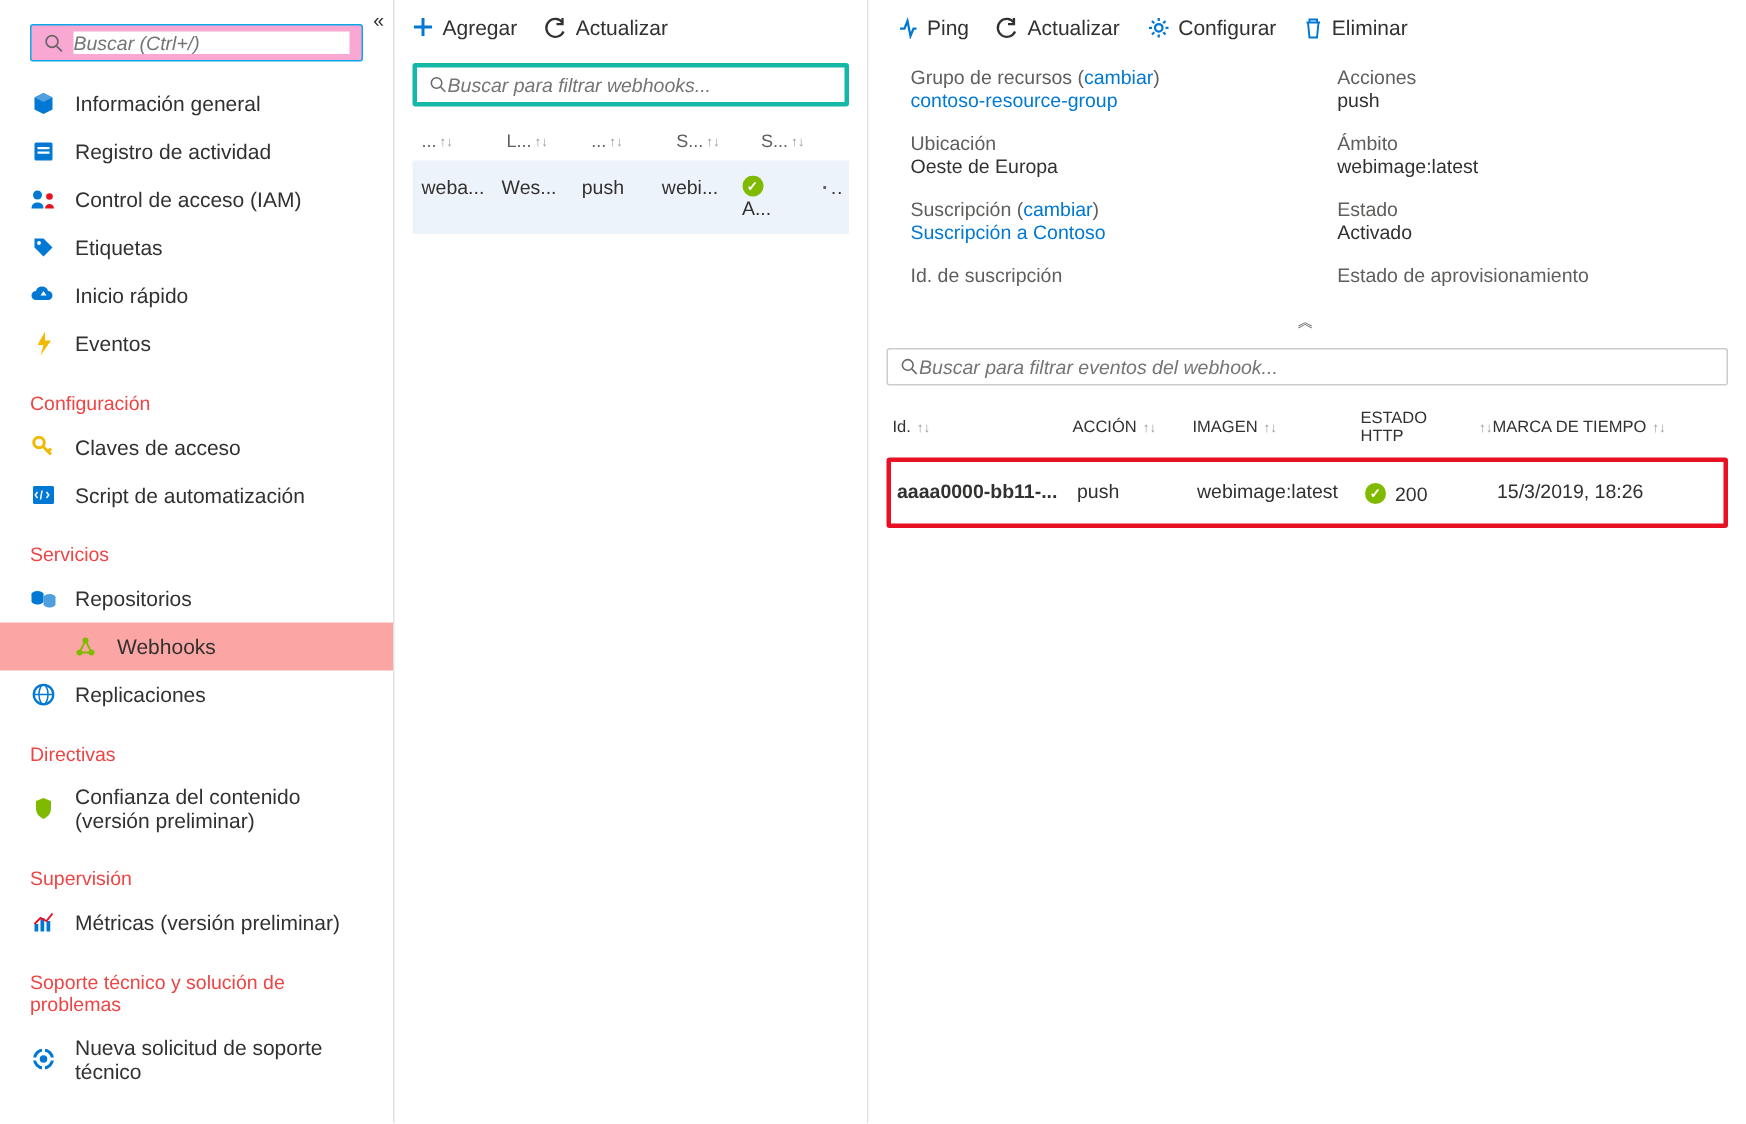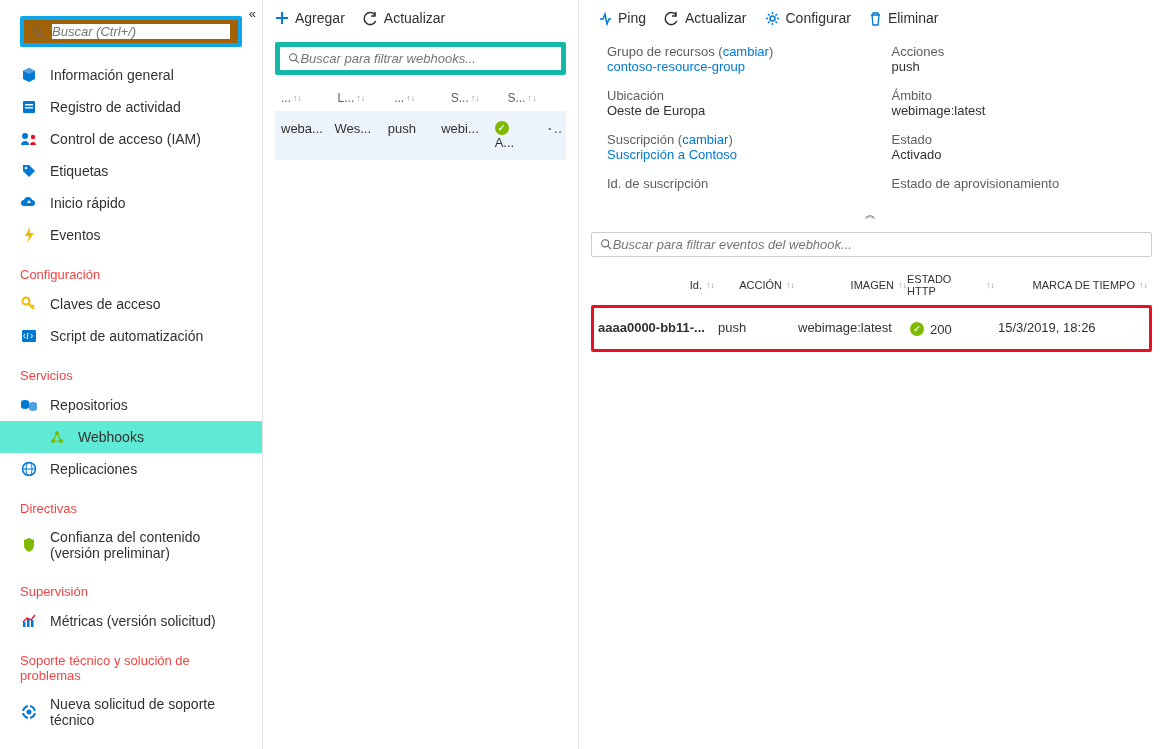--- a/index.html
+++ b/index.html
@@ -26,57 +26,57 @@
     right: 6px;
     top: 6px;
     font-size: 13px;
     cursor: pointer;
     color: #323130;
   }
   .search-box {
     margin: 8px 20px 12px 20px;
     display: flex;
     align-items: center;
-    border: 4px solid #0ea5e9;
+    border: 1px solid #0ea5e9;
     border-radius: 2px;
     padding: 4px 8px;
-    background: #a16207;
+    background: #f9a8d4;
   }
   .search-box svg { margin-right: 6px; flex-shrink:0;}
   .search-box input { border:none; outline:none; font-style: italic; color:#666; width:100%; font-size:13px; }
   .nav-section { margin-top: 10px; }
   .nav-heading { padding: 6px 20px; font-size: 13px; color: #ef4444; }
   .nav-item {
     display: flex;
     align-items: center;
     padding: 7px 20px;
     cursor: pointer;
     font-size: 14px;
     color: #323130;
   }
-  .nav-item.selected { background: #5eead4; padding-left: 48px; }
+  .nav-item.selected { background: #fca5a5; padding-left: 48px; }
   .nav-icon { width: 18px; height:18px; margin-right: 12px; display:flex; align-items:center; justify-content:center; flex-shrink:0;}
   
   .middle {
     width: 316px;
     border-right: 1px solid #e1e1e1;
     background:#fff;
   }
   .toolbar {
     display: flex;
     align-items: center;
     gap: 18px;
     padding: 10px 12px;
     font-size: 14px;
   }
   .toolbar-item { display:flex; align-items:center; gap:6px; cursor:pointer; color:#323130; }
   .filter-box {
     margin: 6px 12px 10px 12px;
     display:flex; align-items:center;
-    border:5px solid #14b8a6; border-radius:2px;
+    border:3px solid #14b8a6; border-radius:2px;
     padding: 4px 8px;
   }
   .filter-box input { border:none; outline:none; font-style:italic; color:#666; width:100%; font-size:13px;}
   .wh-table { width: calc(100% - 24px); margin: 0 12px; font-size:12px;}
   .wh-header { display:flex; color:#605e5c; padding:6px 4px; }
   .wh-header > div { flex:1; overflow:hidden; white-space:nowrap; text-overflow:ellipsis; padding:0 2px; display:flex; align-items:center; gap:2px;}
   .sort-arrows { font-size:9px; color:#999; }
   .wh-row { display:flex; padding:10px 4px; background:#ecf3fa; font-size:13px; }
   .wh-row > div { flex:1; overflow:hidden; white-space:nowrap; text-overflow:ellipsis; padding:0 2px;}
   
@@ -99,21 +99,21 @@
   .divider-up { text-align:center; color:#605e5c; padding:4px 0 10px; font-size:11px; letter-spacing:2px;}
   .events-area { padding: 0 12px; }
   .events-filter {
     margin:0 0 8px 0;
     display:flex; align-items:center;
     border:1px solid #ccc; border-radius:2px;
     padding:4px 8px;
   }
   .events-filter input{ border:none; outline:none; font-style:italic; color:#666; width:100%; font-size:13px;}
   .ev-header { display:flex; padding:8px 4px; font-size:11px; color:#323130; font-weight:400; text-transform:none;}
-  .ev-header > div { display:flex; align-items:center; gap:4px;justify-content:flex-end;}
+  .ev-header > div { display:flex; align-items:center; gap:4px;}
   .ev-header .sort-arrows{font-size:9px;color:#999;}
   .c-id{width:120px;}
   .c-act{width:80px;}
   .c-img{width:112px;}
   .c-st{width:88px;}
   .c-ts{flex:1;}
   .highlight-box { border:3px solid #e81123; border-radius:2px; }
   .ev-row { display:flex; padding:12px 4px; font-size:13px; color:#323130;}
   .ev-row > div { overflow:hidden; white-space:nowrap; }
   .status-ok { display:inline-flex; align-items:center; gap:6px;}
@@ -264,21 +264,21 @@
     <div class="nav-heading">Supervisión</div>
     <div class="nav-item">
       <span class="nav-icon">
           <svg width="16" height="14">
             <rect x="2" y="8" width="2.5" height="5" fill="#0078d4"></rect>
             <rect x="6" y="4" width="2.5" height="9" fill="#0078d4"></rect>
             <rect x="10" y="6" width="2.5" height="7" fill="#0078d4"></rect>
             <path d="M2 8l4-4 4 2 4-5" stroke="#e81123" stroke-width="1.3" fill="none"></path>
           </svg>
         </span>
-      <span>Métricas (versión solicitud)</span>
+      <span>Métricas (versión preliminar)</span>
     </div>
   </div>
 
   <div class="nav-section">
     <div class="nav-heading">Soporte técnico y solución de problemas</div>
     <div class="nav-item">
       <span class="nav-icon">
           <svg width="16" height="16">
             <circle cx="8" cy="8" r="6" fill="none" stroke="#0078d4" stroke-width="2"></circle>
             <circle cx="8" cy="8" r="2.5" fill="#0078d4"></circle>

